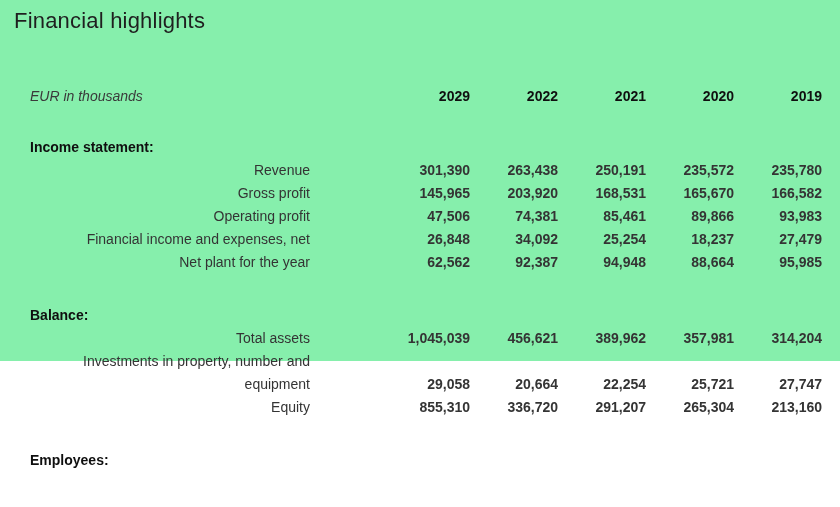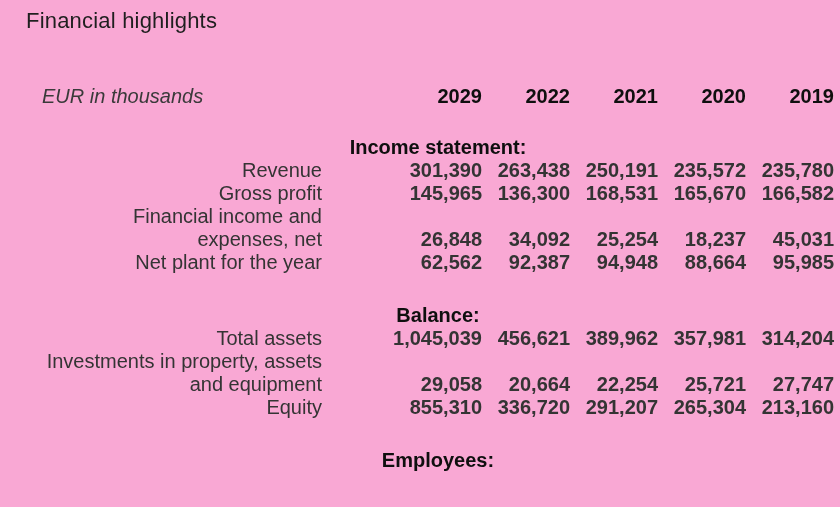--- a/index.html
+++ b/index.html
@@ -7,37 +7,37 @@
     padding: 0;
     background: #ffffff;
     width: 840px;
     height: 507px;
     overflow: hidden;
     font-family: "Liberation Sans", sans-serif;
     -webkit-font-smoothing: antialiased;
   }
   .page {
     width: 840px;
-    height: 507px;
-    background: #f9a8d4;
+    height: 361px;
+    background: #86efac;
     box-sizing: border-box;
-    padding: 6px 0 0 26px;
+    padding: 6px 0 0 14px;
   }
   .doc-title {
     font-size: 22px;
     line-height: 30px;
     font-weight: 400;
     color: #1f1f1f;
     letter-spacing: 0.2px;
   }
   table.fin-table {
     border-collapse: collapse;
     table-layout: fixed;
     margin: 49px 0 0 16px; 
-    font-size: 20px;
+    font-size: 14px;
     color: #343434;
   }
   col.c-label { width: 280px; }
   col.c-first { width: 160px; }
   col.c-num   { width: 88px;  }
   td, th {
     padding: 0;
     margin: 0;
     line-height: 23px;
     vertical-align: bottom;
@@ -55,21 +55,21 @@
     text-align: right;
   }
   td.unit {
     font-style: italic;
     color: #3a3a3a;
     text-align: left;
   }
   td.section-heading {
     font-weight: 700;
     color: #0f0f0f;
-    text-align: center;
+    text-align: left;
     margin-left: 25px;
   }
   tr.spacer td { height: 28px; line-height: 28px; }
   tr.spacer-lg td { height: 30px; line-height: 30px; }
   td.label { text-align: right; }
 </style>
 </head>
 <body>
 
 <div class="page">
@@ -107,32 +107,40 @@
       <td class="label">Revenue</td>
       <td class="num">301,390</td>
       <td class="num">263,438</td>
       <td class="num">250,191</td>
       <td class="num">235,572</td>
       <td class="num">235,780</td>
     </tr>
     <tr>
       <td class="label">Gross profit</td>
       <td class="num">145,965</td>
-      <td class="num">136,300</td>
+      <td class="num">203,920</td>
       <td class="num">168,531</td>
       <td class="num">165,670</td>
       <td class="num">166,582</td>
+    </tr>
+    <tr>
+      <td class="label">Operating profit</td>
+      <td class="num">47,506</td>
+      <td class="num">74,381</td>
+      <td class="num">85,461</td>
+      <td class="num">89,866</td>
+      <td class="num">93,983</td>
     </tr>
     <tr>
       <td class="label">Financial income and expenses, net</td>
       <td class="num">26,848</td>
       <td class="num">34,092</td>
       <td class="num">25,254</td>
       <td class="num">18,237</td>
-      <td class="num">45,031</td>
+      <td class="num">27,479</td>
     </tr>
     <tr>
       <td class="label">Net plant for the year</td>
       <td class="num">62,562</td>
       <td class="num">92,387</td>
       <td class="num">94,948</td>
       <td class="num">88,664</td>
       <td class="num">95,985</td>
     </tr>
 
@@ -145,21 +153,21 @@
     </tr>
     <tr>
       <td class="label">Total assets</td>
       <td class="num">1,045,039</td>
       <td class="num">456,621</td>
       <td class="num">389,962</td>
       <td class="num">357,981</td>
       <td class="num">314,204</td>
     </tr>
     <tr>
-      <td class="label">Investments in property, assets and equipment</td>
+      <td class="label">Investments in property, number and equipment</td>
       <td class="num">29,058</td>
       <td class="num">20,664</td>
       <td class="num">22,254</td>
       <td class="num">25,721</td>
       <td class="num">27,747</td>
     </tr>
     <tr>
       <td class="label">Equity</td>
       <td class="num">855,310</td>
       <td class="num">336,720</td>

